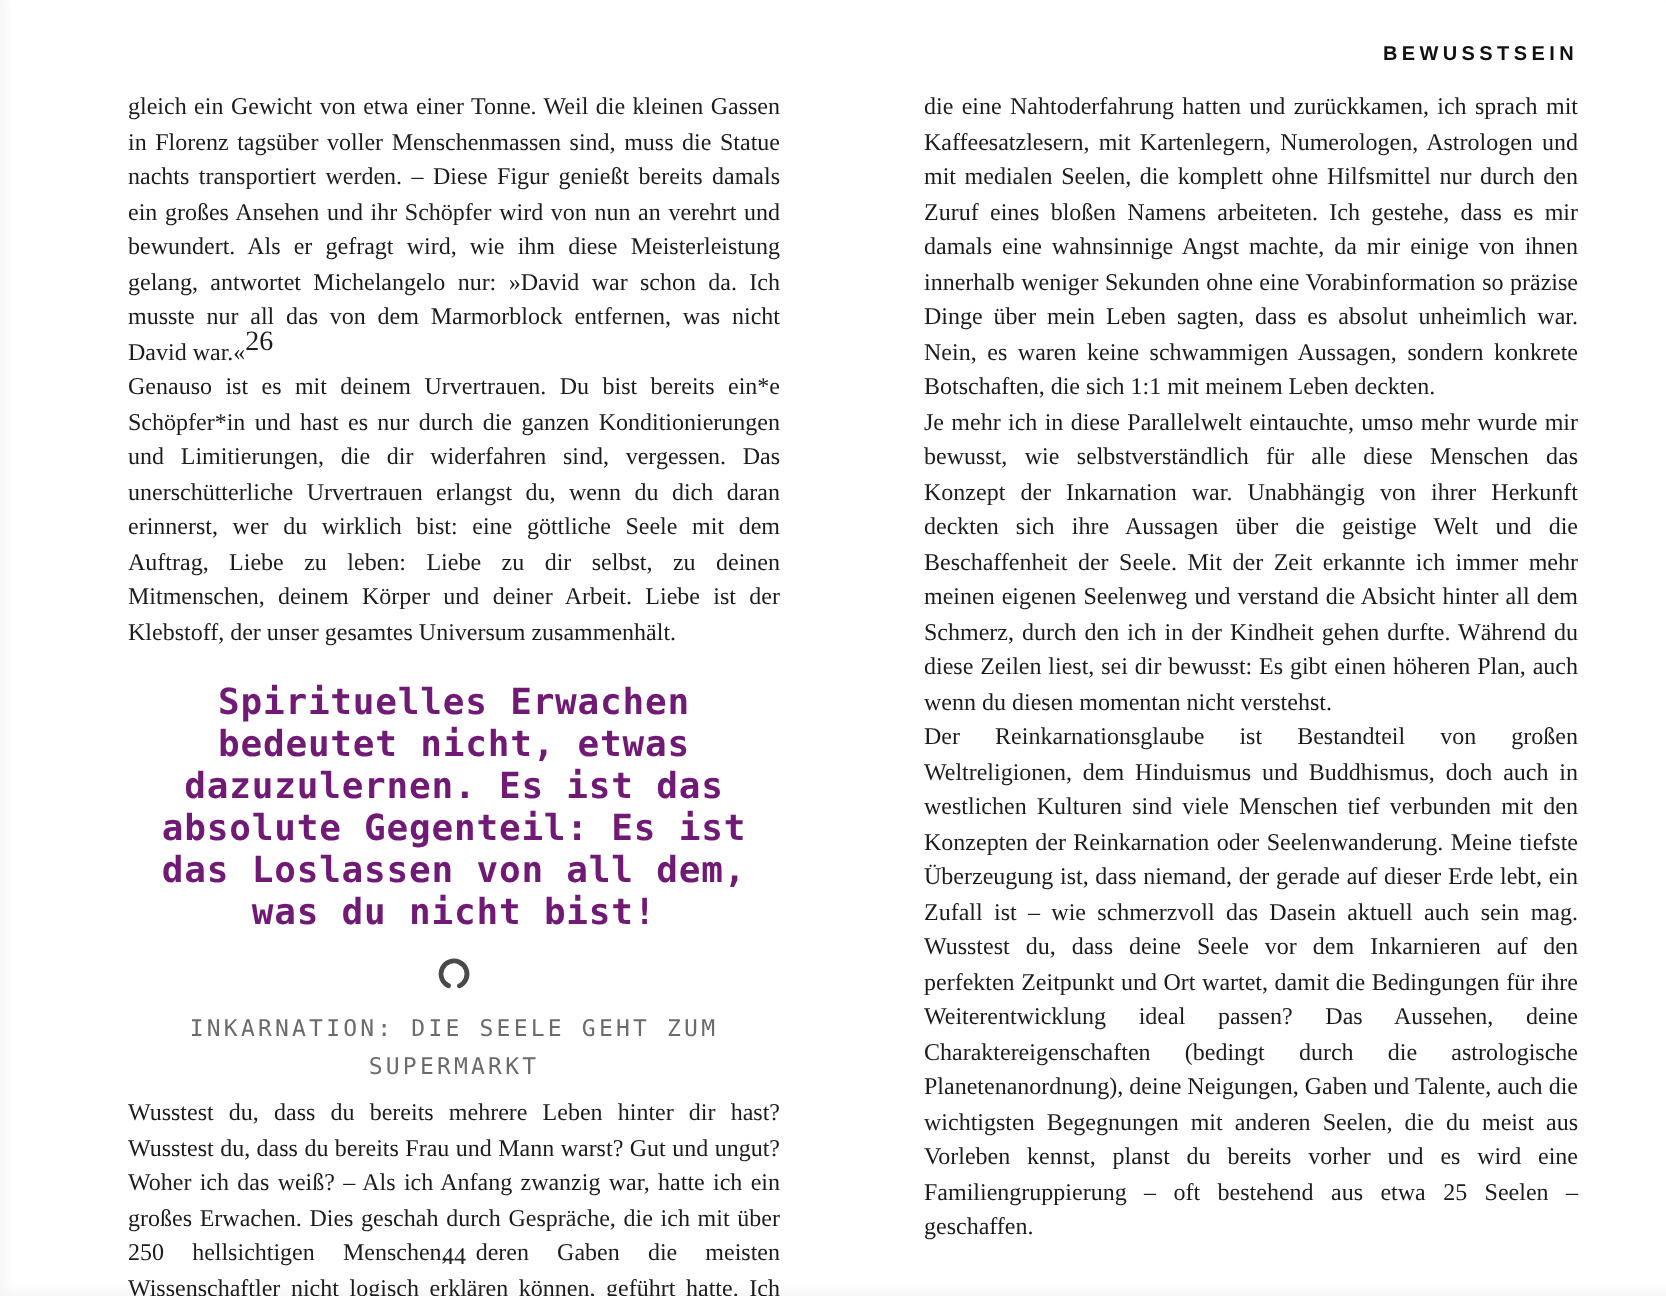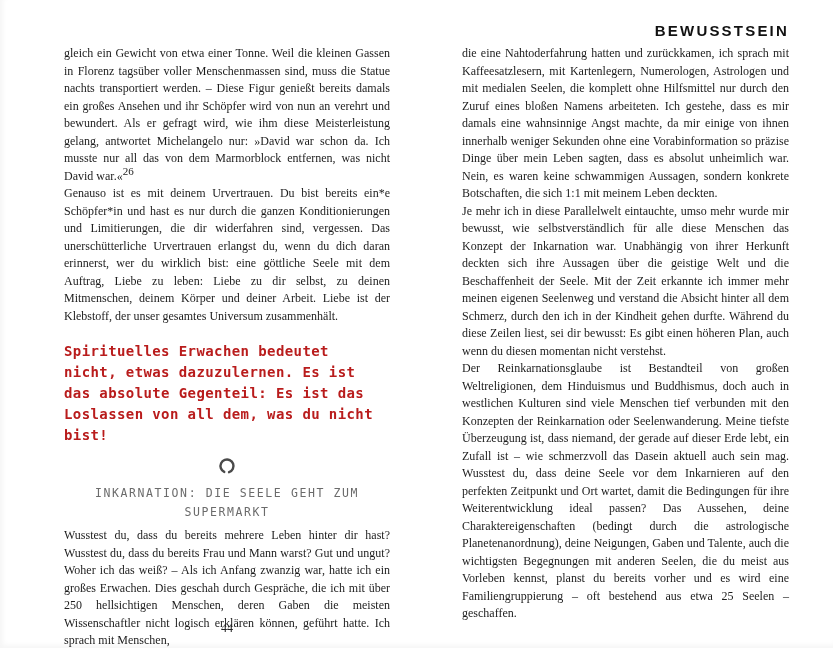--- a/index.html
+++ b/index.html
@@ -32,26 +32,27 @@
     font-size: 12px;
     line-height: 17.5px;
     text-align: justify;
     text-justify: inter-word;
     hyphens: auto;
     -webkit-hyphens: auto;
   }
 
   .pull-quote {
     margin: 16px auto 10px auto;
+    text-align: center;
     font-family: "DejaVu Sans Mono", monospace;
     font-weight: bold;
-    font-size: 14px;
+    font-size: 18px;
     line-height: 21px;
     letter-spacing: 0.4px;
-    color: #b91c1c;
+    color: #701a75;
   }
 
   .ornament {
     text-align: center;
     margin: 10px 0 8px 0;
     line-height: 0;
   }
 
   .section-heading {
     font-family: "DejaVu Sans Mono", monospace;
@@ -64,38 +65,38 @@
     max-width: 280px;
     margin: 8px auto 5px auto;
   }
 
   .running-head {
     position: absolute;
     top: 22px;
     right: 43px;
     font-family: "Liberation Sans", sans-serif;
     font-weight: bold;
-    font-size: 15px;
+    font-size: 10px;
     letter-spacing: 2.2px;
     color: #111;
     margin-left: 40px;
   }
 
   .page-number {
     position: absolute;
     bottom: 12px;
     text-align: center;
     font-size: 12px;
     color: #222;
   }
   .page-left  .page-number { left: 64px; width: 326px; }
   .page-right .page-number { left: 46px; width: 328px; }
 
   sup.footnote {
-    font-size: 11px;
+    font-size: 14px;
     line-height: 0;
     vertical-align: super;
   }
 </style>
 </head>
 <body>
 
 <div class="spread">
 
   <div class="page page-left">

